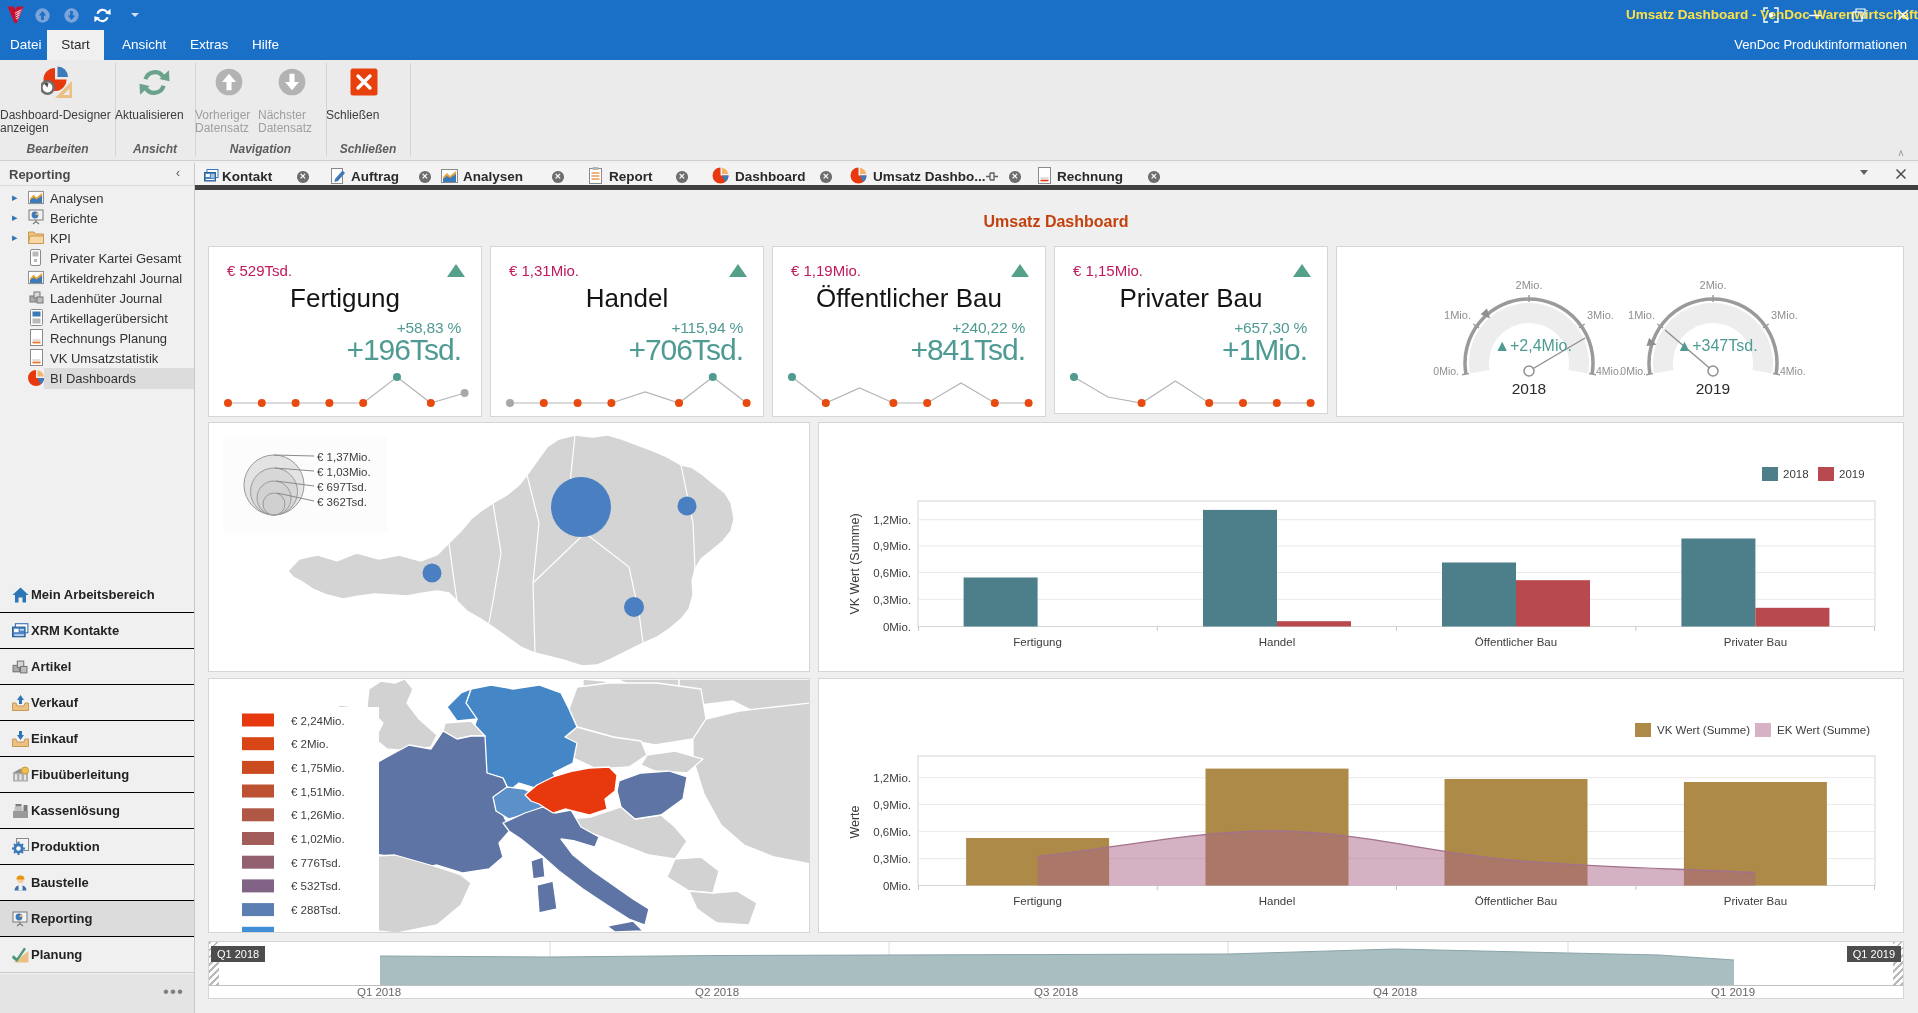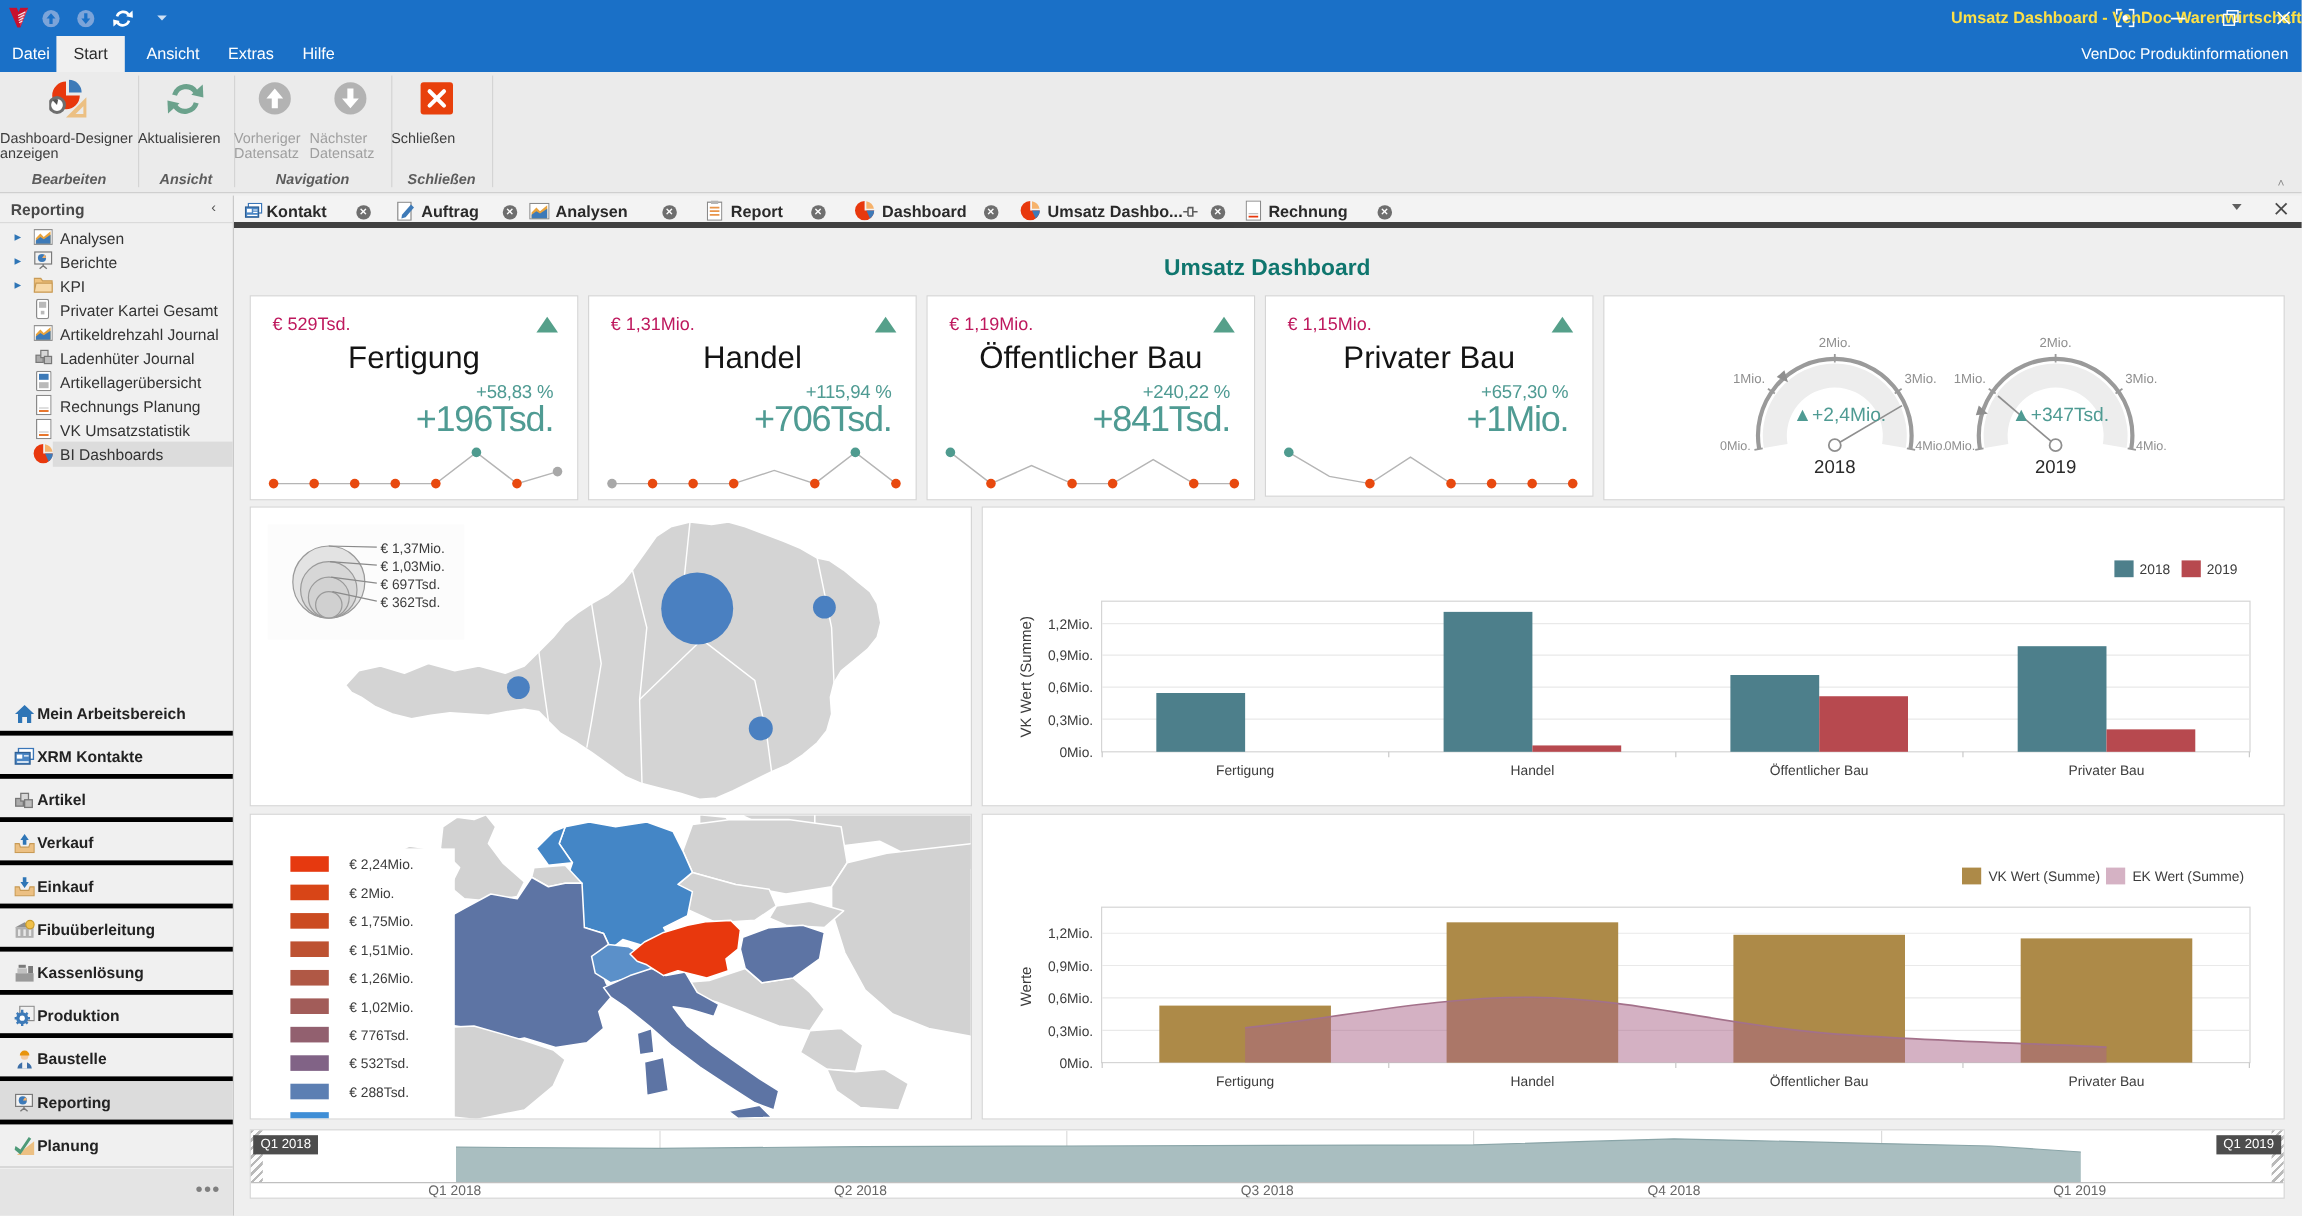--- a/index.html
+++ b/index.html
@@ -15,21 +15,21 @@
   .menuitem { position:absolute; top:0; height:30px; line-height:30px; color:#fff; font-size:13.5px; }
   .ribbonlabel { position:absolute; top:49px; font-size:12px; color:#3c3c3c; line-height:13px; }
   .grouplabel  { position:absolute; bottom:4px; font-size:12px; font-weight:bold; color:#5c5c5c; text-align:center;font-style:italic; }
   .gsep { position:absolute; top:3px; height:93px; width:1px; background:#d4d4d4; }
   .tlabel { position:absolute; top:6px; font-size:13.5px; font-weight:bold; color:#2a2a2a; white-space:nowrap; }
   .tclose { position:absolute; top:8px; width:11.5px; height:11.5px; border-radius:50%; background:#6e6e6e; color:#fff; font-size:8px; line-height:11.5px; text-align:center; font-weight:bold; }
   
   .treerow { position:absolute; left:0; width:194px; height:20px; }
   .treerow .tx { position:absolute; left:50px; top:3px; font-size:13px; color:#333; white-space:nowrap; }
   .treerow .chev { position:absolute; left:12px; top:3px; color:#2e75b6; font-size:11px; }
-  .navrow { position:absolute; left:0; width:194px; height:36px; border-bottom:4px solid #000000; }
+  .navrow { position:absolute; left:0; width:194px; height:36px; border-bottom:1px solid #000000; }
   .navrow .nx { position:absolute; left:31px; top:10px; font-size:13px; font-weight:bold; color:#222; white-space:nowrap; }
   .icon { position:absolute; }
   
   .panel { position:absolute; background:#fff; border:1px solid #d5d5d5; }
   .kpi .euro { position:absolute; left:18px; top:15px; font-size:15px; color:#be185d; }
   .kpi .tri  { position:absolute; right:16px; top:17px; width:0; height:0; border-left:9px solid transparent; border-right:9px solid transparent; border-bottom:13px solid #55a08a; }
   .kpi .ktitle { position:absolute; left:0; right:0; top:36px; text-align:center; font-size:26px; color:#141414; }
   .kpi .pct { position:absolute; right:20px; top:72px; font-size:15.5px; color:#4f9b93; letter-spacing:-0.2px; }
   .kpi .val { position:absolute; right:20px; top:86px; font-size:30px; color:#4f9b93; letter-spacing:-1px; }
   text { font-family:"Liberation Sans", sans-serif; }
@@ -396,21 +396,21 @@
         <path d="M2,16.5 L16.5,16.5 L16.5,5 Z" fill="#ecc083"></path>
         <path d="M1,9 L5,12 L12,1.5 L14,3 L5,16 L0,12 Z" fill="#4e9a78"></path>
       </svg>
     <span class="nx">Planung</span>
     </div>
   <div class="abs" style="top:811px;left:0;width:194px;height:39px;background:#e4e4e4">
     <div class="abs" style="left:163px;top:8px;color:#7f7f7f;font-size:17px;letter-spacing:1px">•••</div>
   </div>
 </div>
 <div id="content">
-  <div class="abs" style="left:0;top:22px;width:1720px;text-align:center;font-size:19px;font-weight:bold;color:#0f766e">Umsatz Dashboard</div>
+  <div class="abs" style="left:0;top:22px;width:1720px;text-align:center;font-size:16px;font-weight:bold;color:#c2410c">Umsatz Dashboard</div>
 
   <div class="panel kpi" style="left:12px;top:55px;width:274px;height:171px">
     <div class="euro">€ 529Tsd.</div>
       <div class="tri"></div>
     <div class="ktitle">Fertigung</div>
     <div class="pct">+58,83 %</div>
       <div class="val">+196Tsd.</div>
     <svg class="abs" style="left:0;top:121px" width="272" height="48" viewBox="0 0 272 48">
       <polyline points="19,35 52.8,35 86.6,35 120.4,35 154.2,35 188,9 221.8,35 255.6,25" fill="none" stroke="#b5b5b5" stroke-width="1.2"></polyline>
       <g fill="#e8490f">

